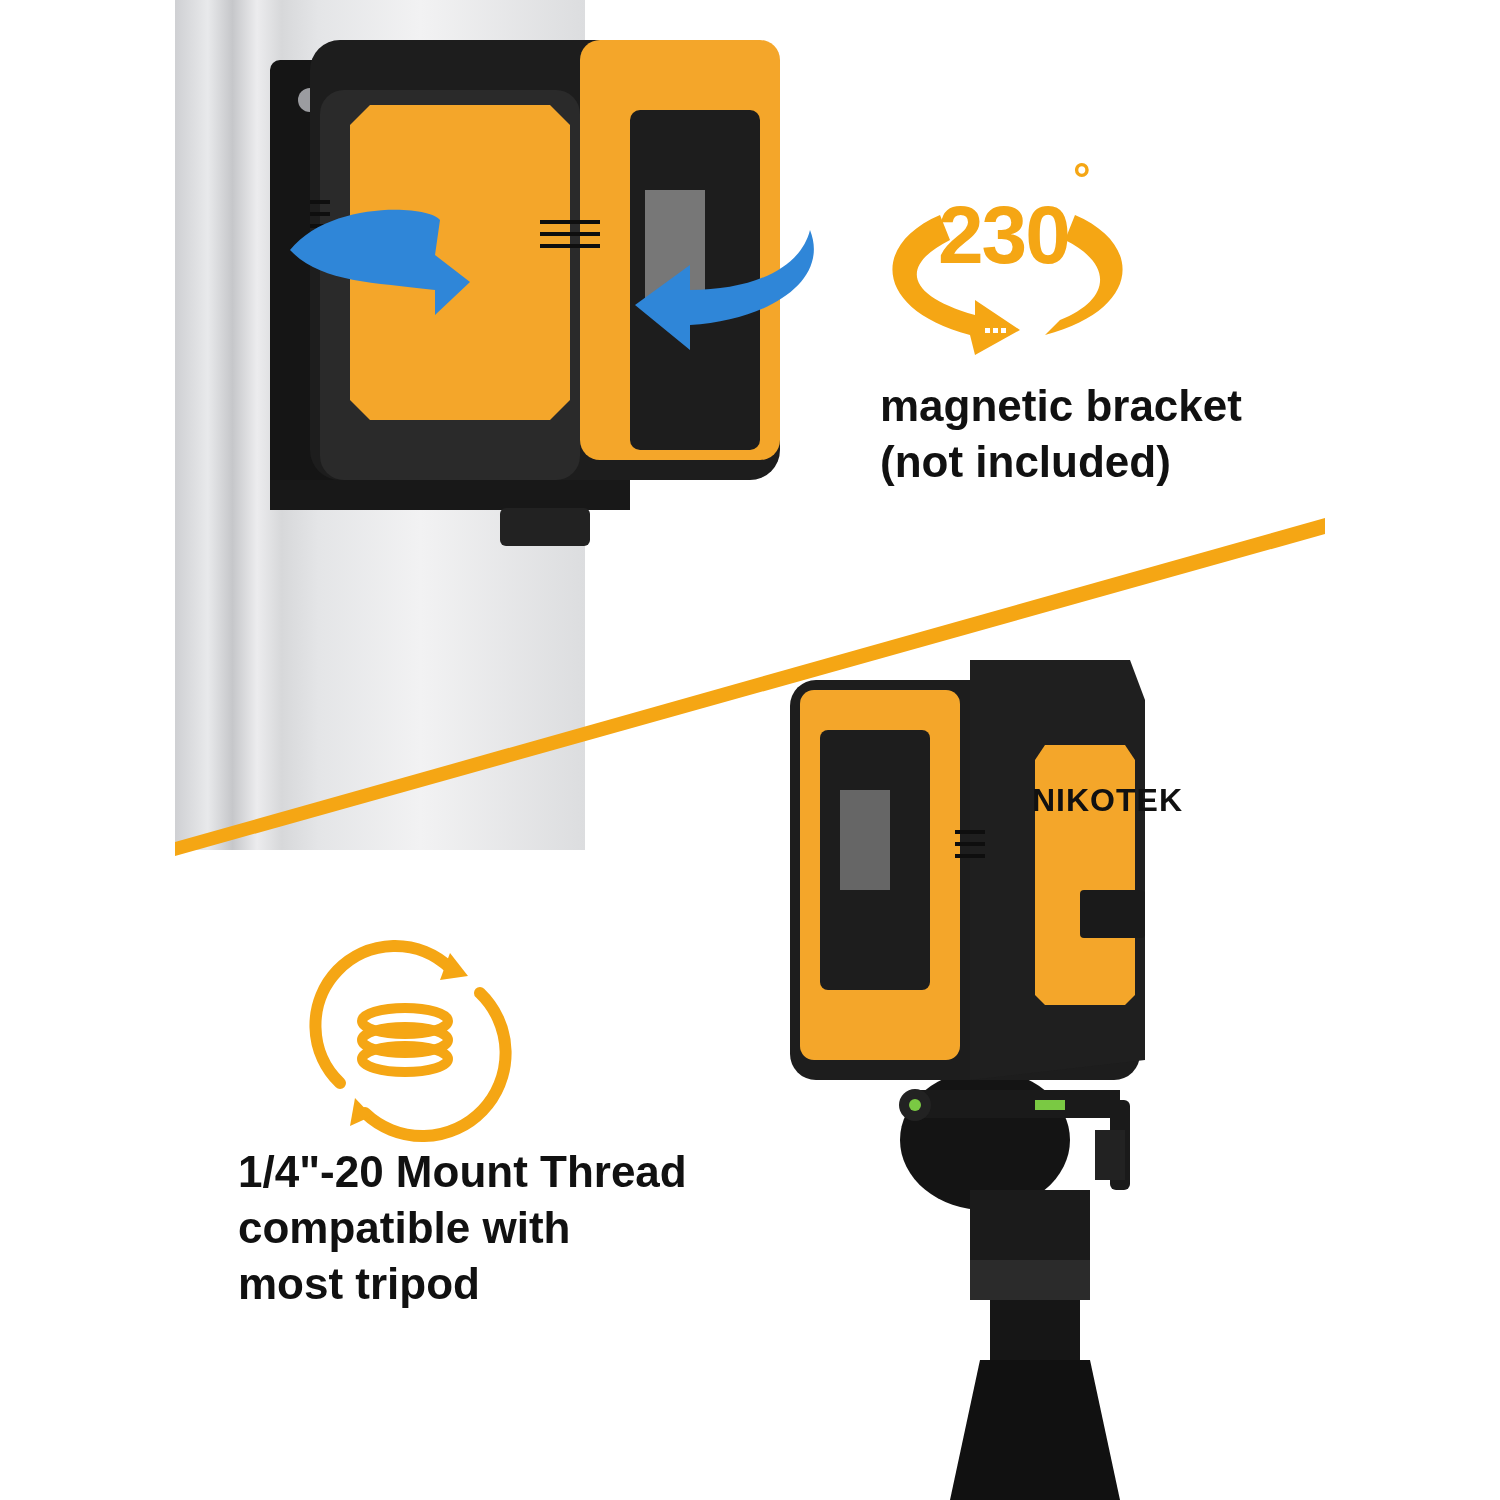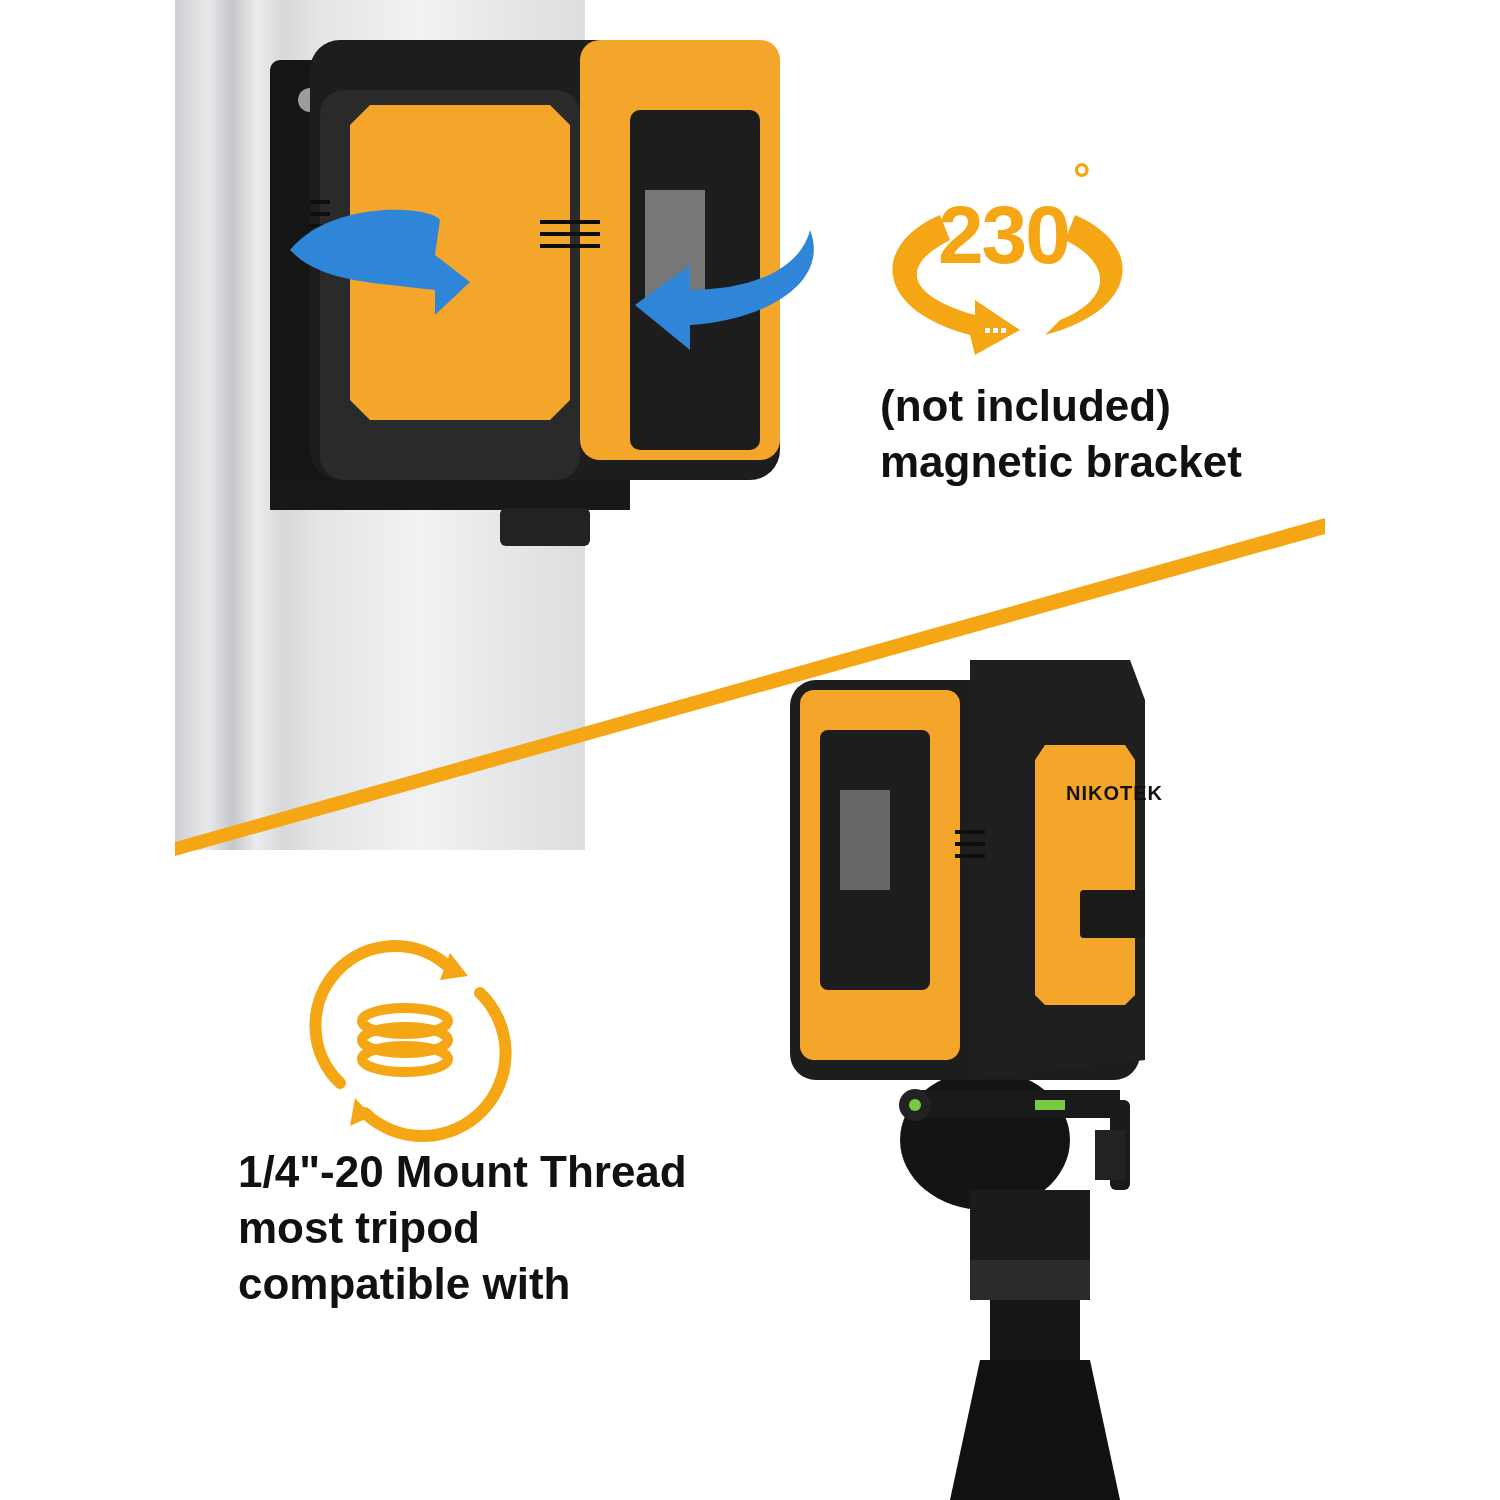--- a/index.html
+++ b/index.html
@@ -52,22 +52,22 @@
     <path d="M195,45 C265,75 260,140 165,165 L180,150 C230,130 235,95 185,70 Z" fill="#f5a614"></path>
     <rect x="105" y="158" width="5" height="5" fill="#fff"></rect>
     <rect x="113" y="158" width="5" height="5" fill="#fff"></rect>
     <rect x="121" y="158" width="5" height="5" fill="#fff"></rect>
   </svg>
   <div class="abs" style="left:58px;top:18px;font-size:82px;font-weight:bold;color:#f5a614;letter-spacing:-2px;">230</div>
   <div class="abs" style="left:193px;top:-16px;font-size:44px;font-weight:bold;color:#f5a614;">°</div>
 </div>
 
 <div class="abs caption" style="left:880px;top:378px">
+  <div>magnetic bracket</div>
   <div>(not included)</div>
-  <div>magnetic bracket</div>
 </div>
 
 <svg width="360" height="840" style="left:790px;top:660px">
 
   <rect x="175" y="395" width="40" height="60" fill="#111"></rect>
   <ellipse cx="195" cy="480" rx="85" ry="70" fill="#141414"></ellipse>
   <rect x="320" y="440" width="20" height="90" rx="6" fill="#1a1a1a"></rect>
   <rect x="305" y="470" width="30" height="50" fill="#222"></rect>
   <rect x="180" y="530" width="120" height="90" fill="#1b1b1b"></rect>
   <rect x="180" y="600" width="120" height="40" fill="#2b2b2b"></rect>
@@ -85,29 +85,29 @@
   <rect x="50" y="130" width="50" height="100" fill="#666"></rect>
   <polygon points="180,0 340,0 355,40 355,400 180,420" fill="#1f1f1f"></polygon>
   <polygon points="255,85 335,85 345,100 345,335 335,345 255,345 245,335 245,100" fill="#f4a62a"></polygon>
   <rect x="290" y="230" width="65" height="48" rx="4" fill="#1a1a1a"></rect>
   <g fill="#0e0e0e">
     <rect x="165" y="170" width="30" height="4"></rect>
       <rect x="165" y="182" width="30" height="4"></rect>
       <rect x="165" y="194" width="30" height="4"></rect>
   </g>
 </svg>
-<div class="abs" style="left:1032px;top:782px;font-size:20px;font-weight:bold;color:#111;letter-spacing:1px;margin-left:34px;">NIKOTEK</div>
+<div class="abs" style="left:1032px;top:782px;font-size:32px;font-weight:bold;color:#111;letter-spacing:1px;">NIKOTEK</div>
 
 <svg width="180" height="180" style="left:310px;top:948px">
   <path d="M30,135 A75,75 0 0 1 140,20" stroke="#f5a614" stroke-width="12" fill="none" stroke-linecap="round"></path>
   <polygon points="140,5 158,28 130,32" fill="#f5a614"></polygon>
   <path d="M170,45 A75,75 0 0 1 55,165" stroke="#f5a614" stroke-width="12" fill="none" stroke-linecap="round"></path>
   <polygon points="45,150 40,178 62,168" fill="#f5a614"></polygon>
   <ellipse cx="95" cy="73" rx="43" ry="13" stroke="#f5a614" stroke-width="10" fill="none"></ellipse>
   <ellipse cx="95" cy="92" rx="43" ry="13" stroke="#f5a614" stroke-width="10" fill="none"></ellipse>
   <ellipse cx="95" cy="111" rx="43" ry="13" stroke="#f5a614" stroke-width="10" fill="none"></ellipse>
 </svg>
 
 <div class="abs caption" style="left:238px;top:1144px">
   <div>1/4"-20 Mount Thread</div>
+  <div>compatible with</div>
   <div>most tripod</div>
-  <div>compatible with</div>
 </div>
 
 </body></html>

